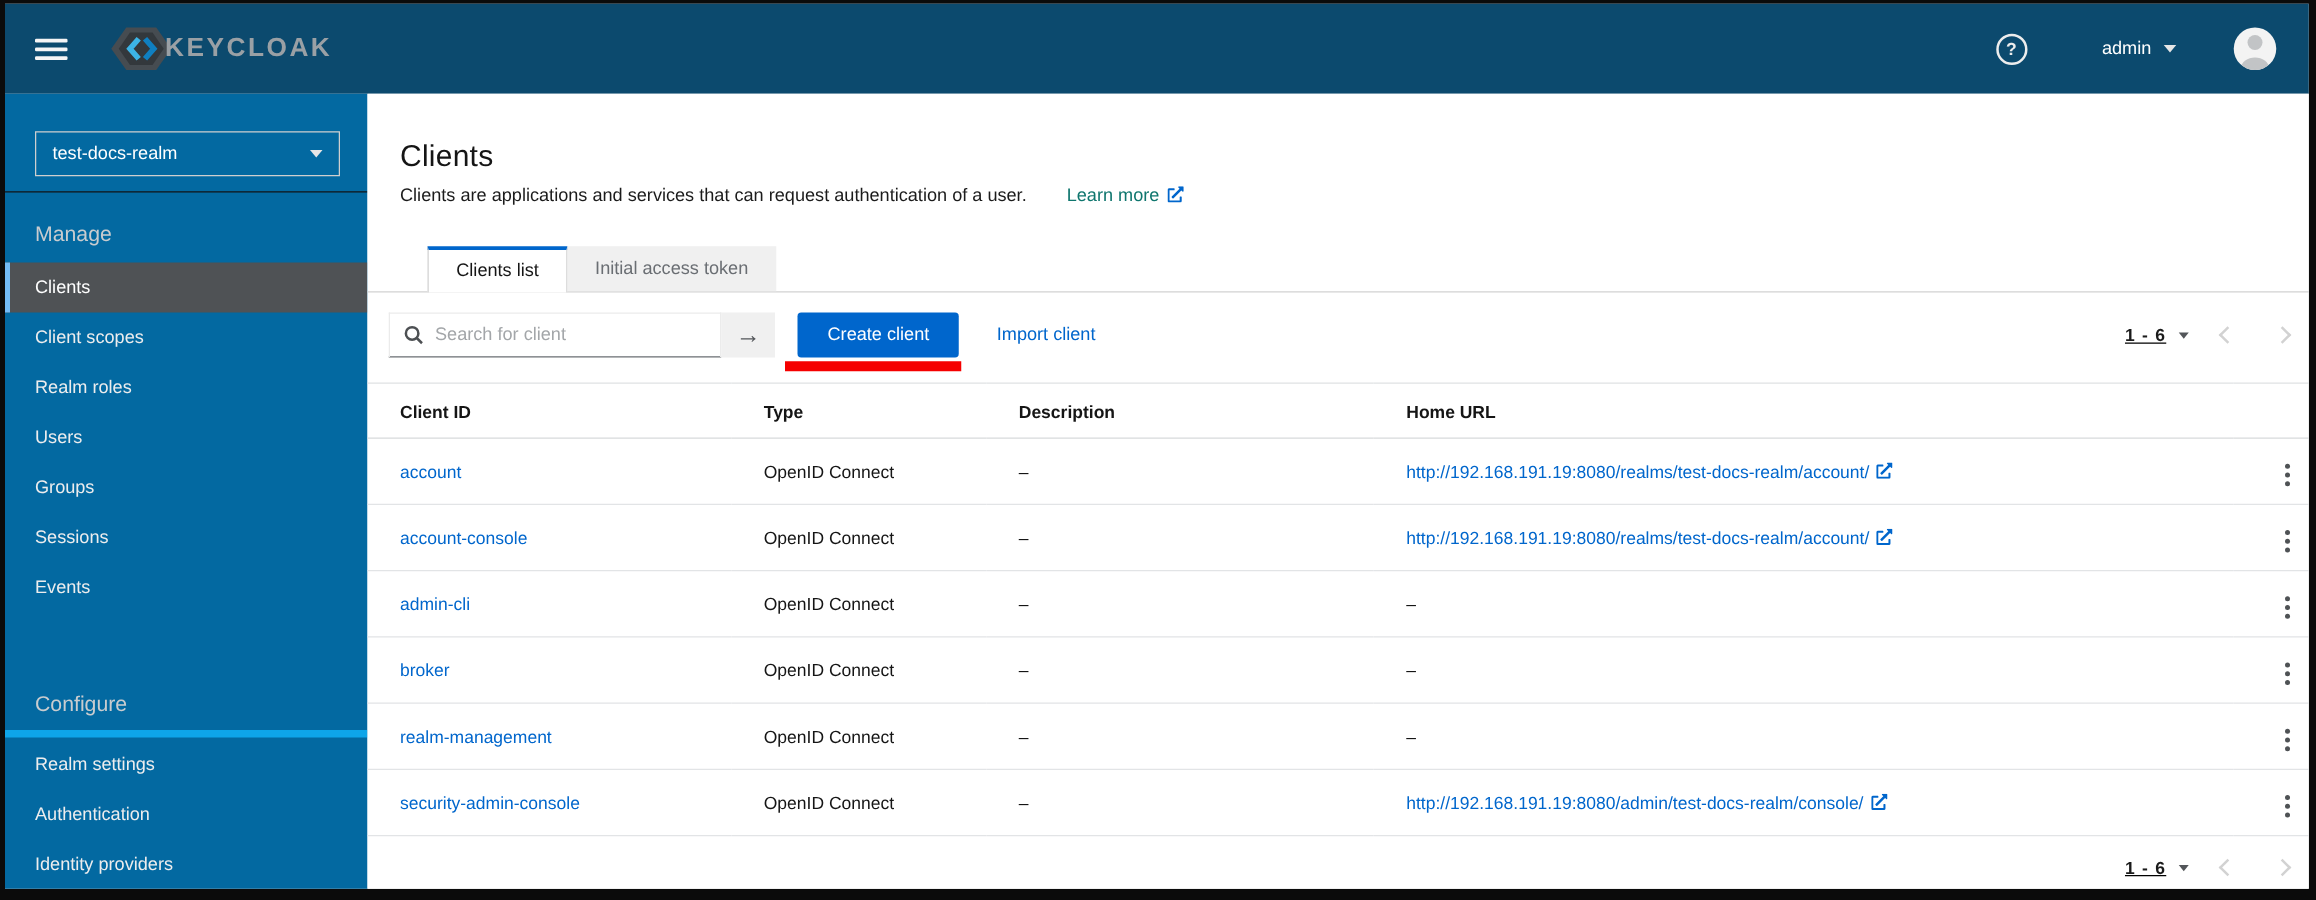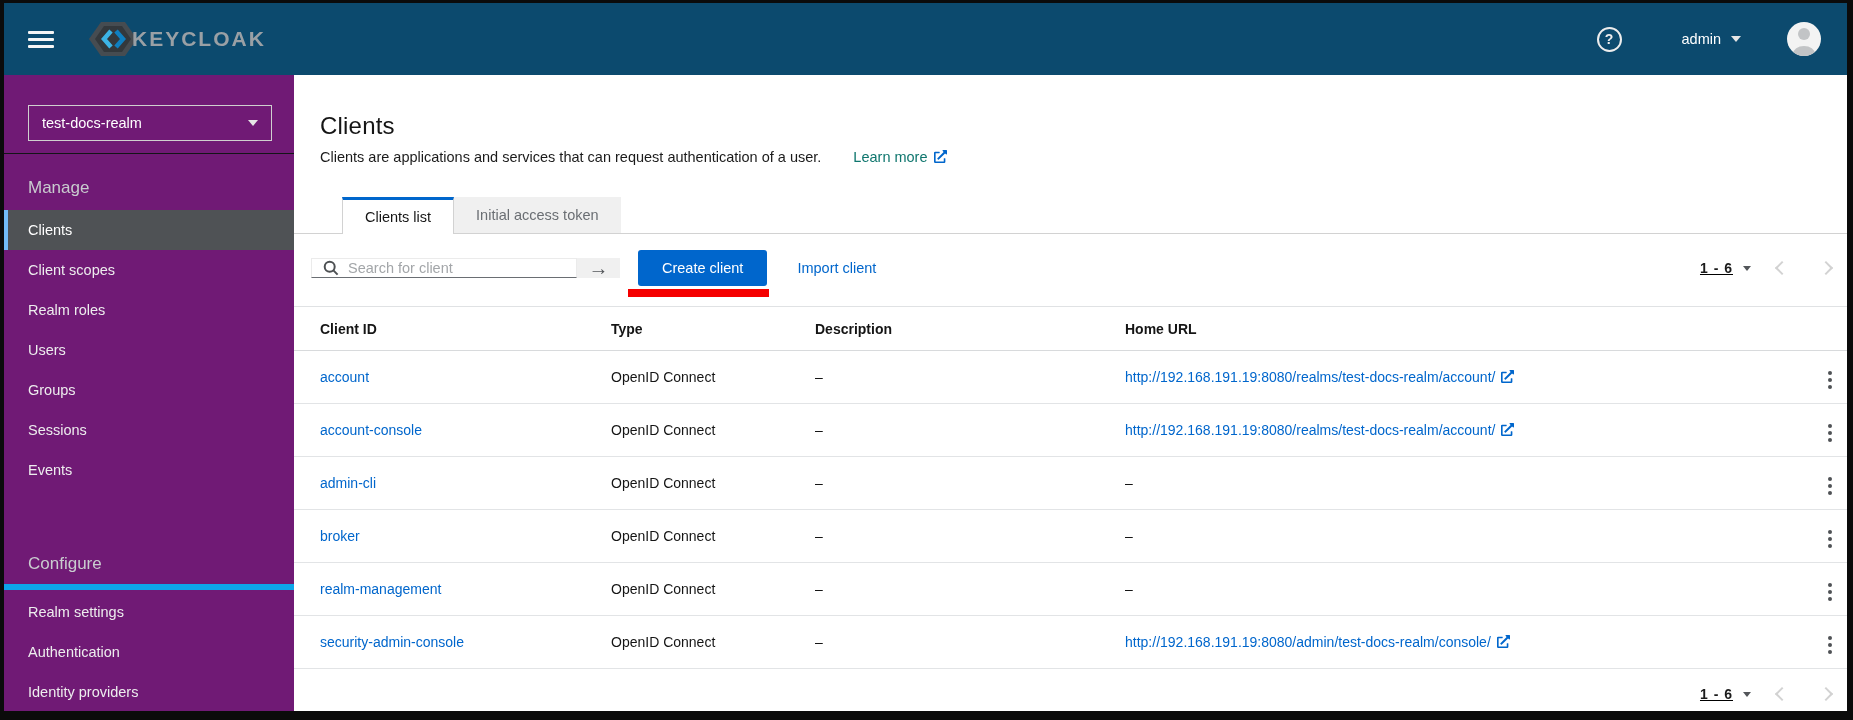--- a/index.html
+++ b/index.html
@@ -27,21 +27,21 @@
             position:relative; overflow:hidden; cursor:pointer; }
   .avatar::before { content:""; position:absolute; top:6px; left:11px; width:12px; height:12px;
                     border-radius:50%; background:#c2c4c6; }
   .avatar::after  { content:""; position:absolute; bottom:-6px; left:6px; width:22px; height:16px;
                     border-radius:50% 50% 0 0; background:#c2c4c6; }
 
   
   .body-row { flex:1; display:flex; min-height:0; }
 
   
-  .sidebar { flex:0 0 290px; background:#701a75; color:#e8e9ea; overflow:hidden; }
+  .sidebar { flex:0 0 290px; background:#0369a1; color:#e8e9ea; overflow:hidden; }
   .realm-select { margin:30px 22px 0 24px; height:36px; border:1px solid #cfcfcf;
                   display:flex; align-items:center; padding:0 13px; font-size:14.5px; color:#fff; cursor:pointer; }
   .realm-select .caret { margin-left:auto; }
   .nav-group:first-child { border-top:1px solid #121517; margin-top:12px; }
   .nav-group + .nav-group { margin-top:40px; }
   .group-title { padding:24px 24px 12px 24px; font-size:17px; color:#c9cccf; }
   .nav-group:nth-child(2) .group-title { border-bottom:6px solid #0ea5e9; padding-bottom:10px; margin-bottom:2px; }
   .nav-item { height:40px; display:flex; align-items:center; padding-left:20px; font-size:14.5px;
               color:#ededee; border-left:4px solid transparent; cursor:pointer; }
   .nav-item.active { background:#4f5255; border-left-color:#73bcf7; color:#fff; }
@@ -55,21 +55,21 @@
   .ext-icon { vertical-align:-1px; margin-left:6px; }
 
   .tabs-row { display:flex; align-items:stretch; margin-top:32px; padding-left:48px;
               border-bottom:1px solid #d2d2d2; height:37px; }
   .tab { display:flex; align-items:center; padding:0 22px; font-size:14.5px; cursor:pointer; }
   .tab.active { background:#fff; border-left:1px solid #d2d2d2; border-right:1px solid #d2d2d2;
                 border-top:3px solid #0066cc; color:#151515; margin-bottom:-1px; }
   .tab.inactive { background:#f0f0f0; color:#6a6e73; }
 
   .toolbar { display:flex; align-items:center; padding:16px 16px 0 17px; }
-  .search-group { display:flex; height:20px;border-radius:11px; }
+  .search-group { display:flex; height:36px;border-radius:11px; }
   .search-box { width:266px; background:#fff; border:1px solid #ebebeb; border-bottom:1px solid #6a6e73;
                 display:flex; align-items:center; padding:0 8px 0 11px; }
   .search-box input { border:none; outline:none; flex:1; font-size:14.5px; color:#151515;
                       font-family:"Liberation Sans", sans-serif; margin-left:9px; background:transparent; }
   .search-box input::placeholder { color:#a3a6a9; }
   .search-go { width:43px; background:#f0f0f0; display:flex; align-items:center; justify-content:center;
                border:none; cursor:pointer; color:#53565a; font-size:20px; line-height:1; }
   .create-wrap { position:relative; margin-left:18px; }
   .btn-create { height:36px; padding:0 24px; background:#0066cc; color:#fff; border:none; border-radius:3px;
                 font-size:14.5px; font-family:"Liberation Sans", sans-serif; cursor:pointer; }

